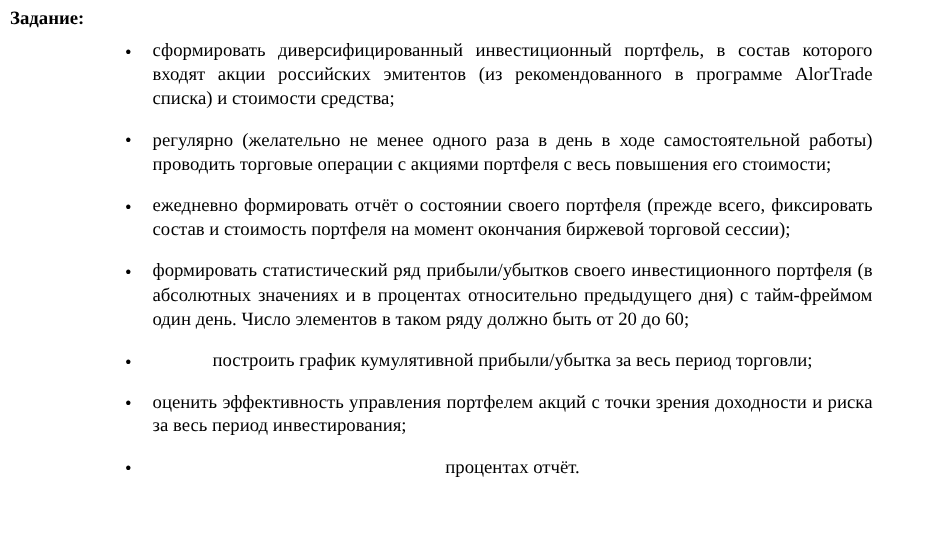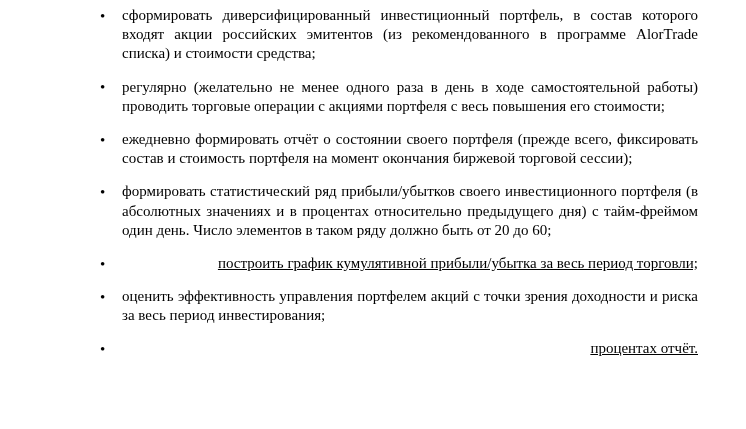--- a/index.html
+++ b/index.html
@@ -55,29 +55,29 @@
     font-size: 15px;
     line-height: 1.28;
   }
   .item-text {
     display: block;
   }
   .item-text .it {
   }
   
   li.no-justify .item-text {
-    text-align: right;
-    text-decoration: underline;
+    text-align: center;
   }
 </style>
 </head>
 <body>
 
 <div class="page">
 
+  <div class="heading">Задание:</div>
 
   <ul class="task-list">
 
     <li>
       <span class="bullet">•</span>
       <span class="item-text"><span>сформировать диверсифицированный инвестиционный портфель, в состав которого входят акции российских эмитентов (из рекомендованного в программе </span><span class="it">AlorTrade</span><span> списка) и стоимости средства;</span></span>
     </li>
 
     <li>
       <span class="bullet">•</span>

